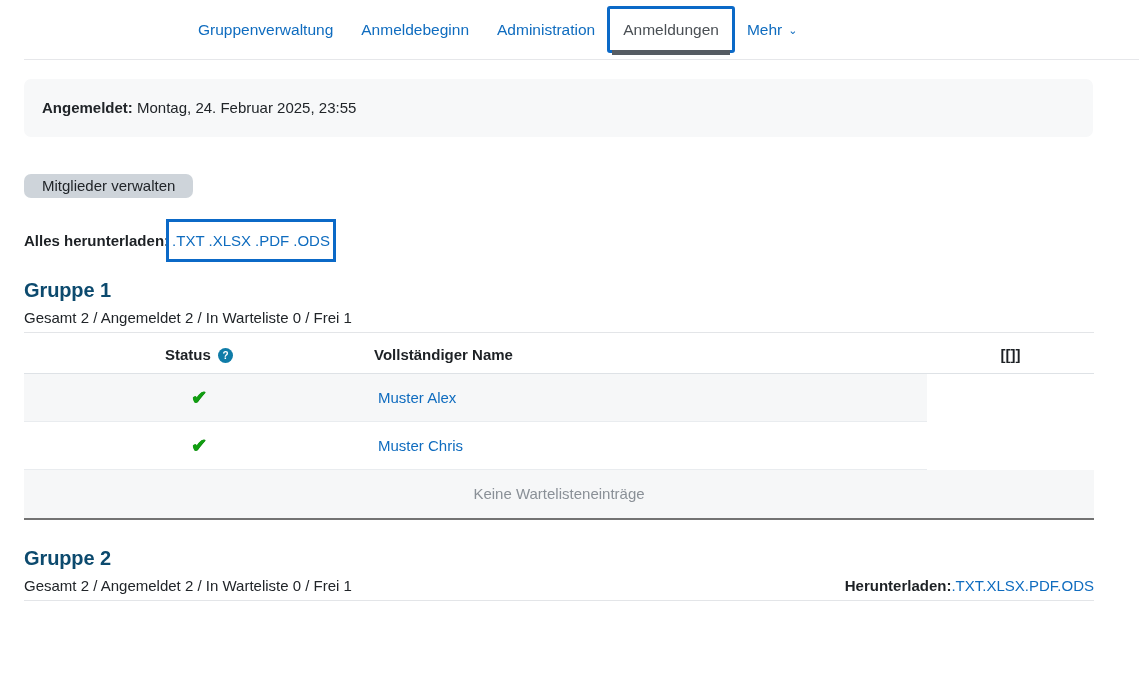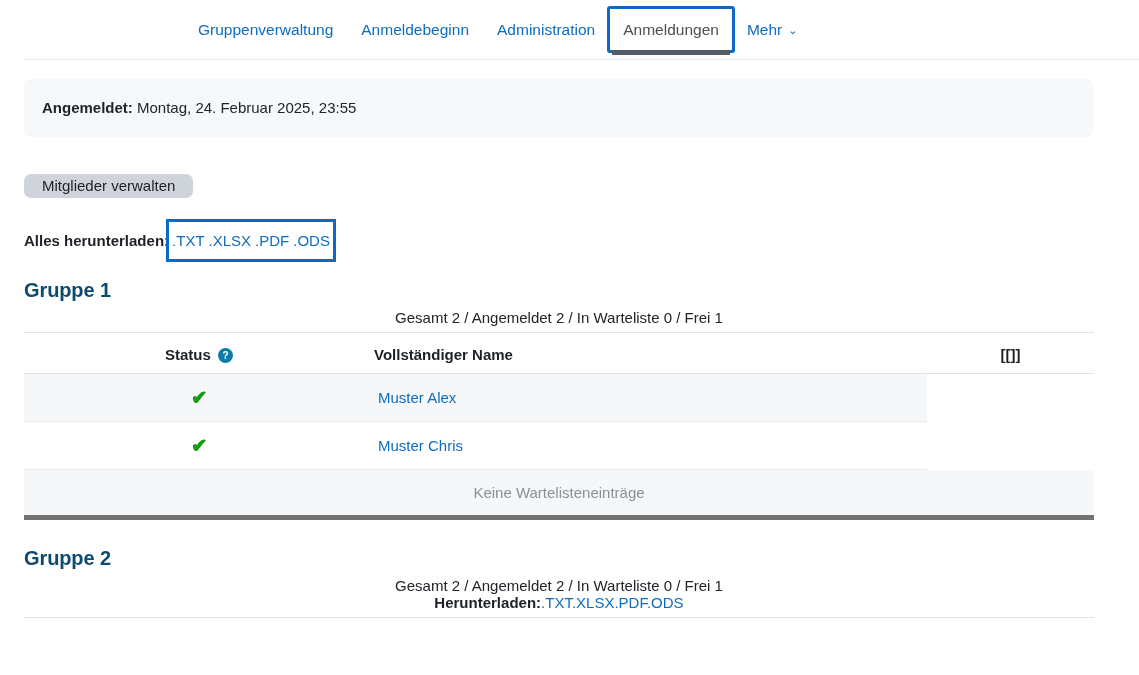--- a/index.html
+++ b/index.html
@@ -139,21 +139,20 @@
   }
 
   .group-meta-row {
     display: flex;
     justify-content: space-between;
     align-items: center;
     margin-top: 7px;
     border-bottom: 1px solid #e3e5e8;
     padding-bottom: 6px;
     width: 1070px;
-    flex-direction: column;
   }
   .group-meta { font-size: 15px; color: #212529; }
   .group-dl { font-size: 15px; white-space: nowrap; position: relative; }
   .group-dl .lbl { font-weight: bold; color: #1d2125; }
   .group-dl .dl-link { text-decoration: none; }
   .group-dl.boxed {
     outline: 3px solid #0b69c7;
     padding: 12px 4px 12px 6px;
     background: #fff;
     transform: translateY(-6px);
@@ -201,21 +200,21 @@
 
   .waitlist-row {
     background: #f6f7f8;
     width: 1070px;
     height: 50px;
     display: flex;
     align-items: center;
     justify-content: center;
     color: #8a9097;
     font-size: 15px;
-    border-bottom: 5px solid #737373;
+    border-bottom: 2px solid #737373;
   }
   .waitlist-wrap { width: 1070px; }
 </style>
 </head>
 <body>
 
 <div class="navbar">
   <div class="nav-items">
     <a class="nav-item">Gruppenverwaltung</a>
     <a class="nav-item">Anmeldebeginn</a>

